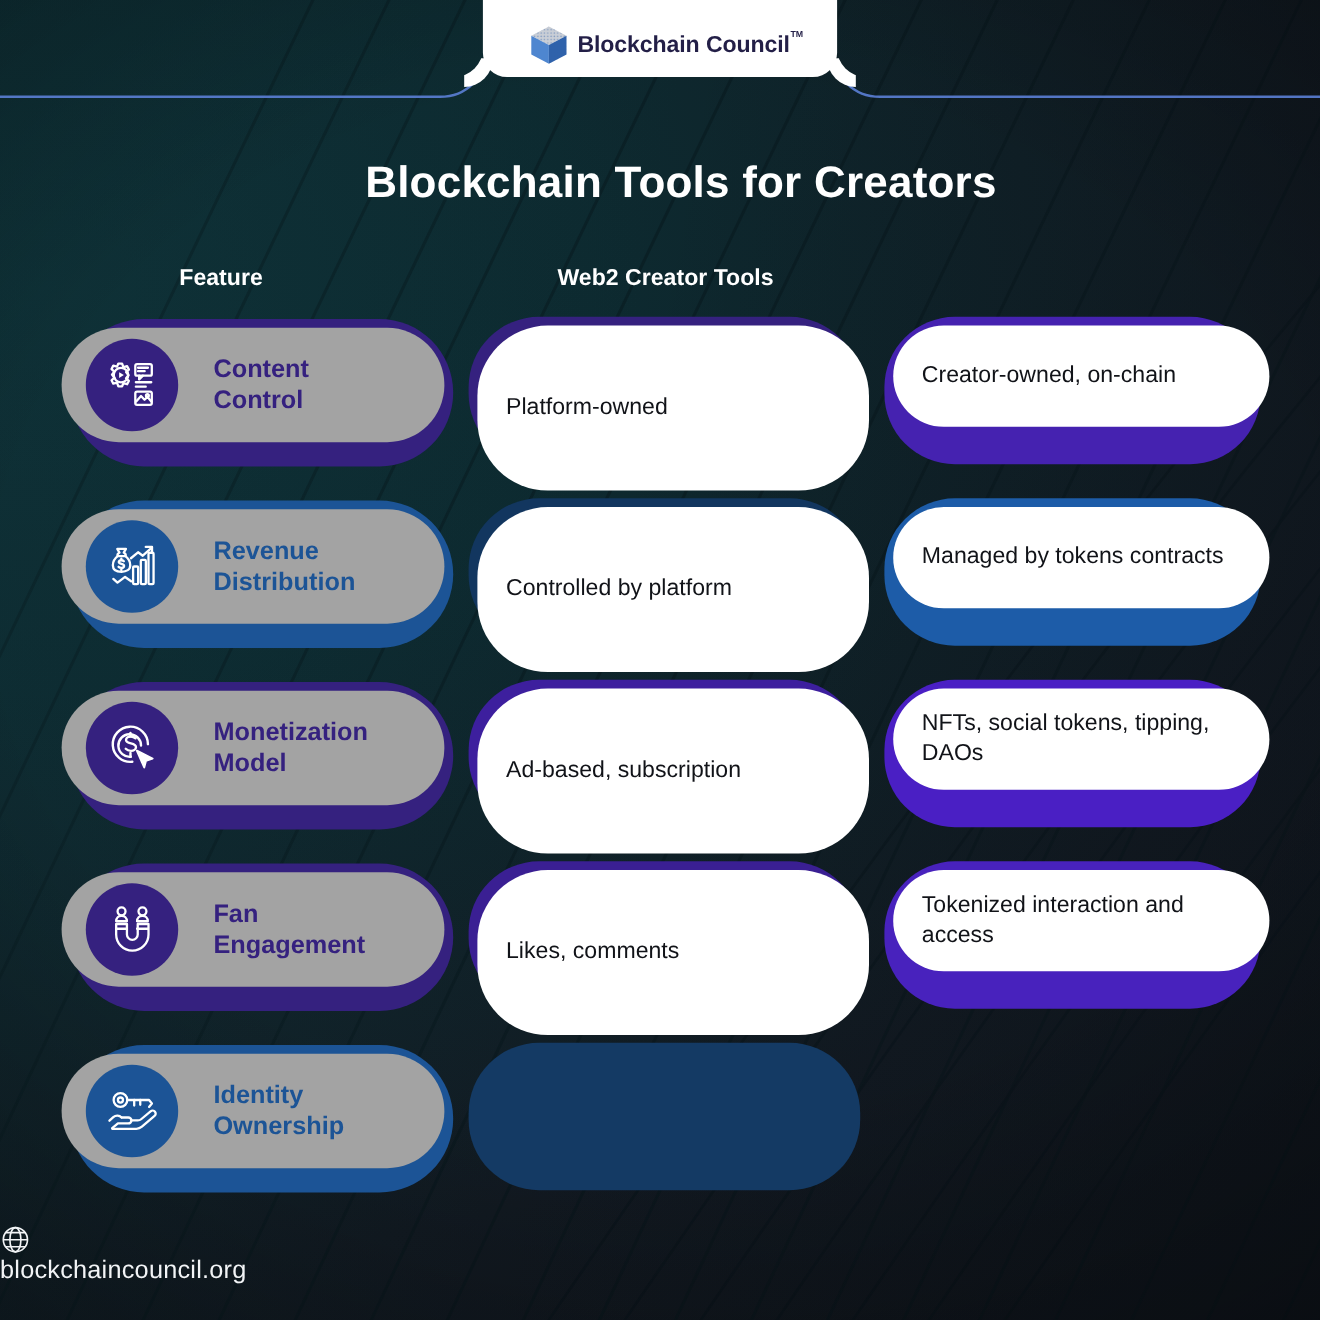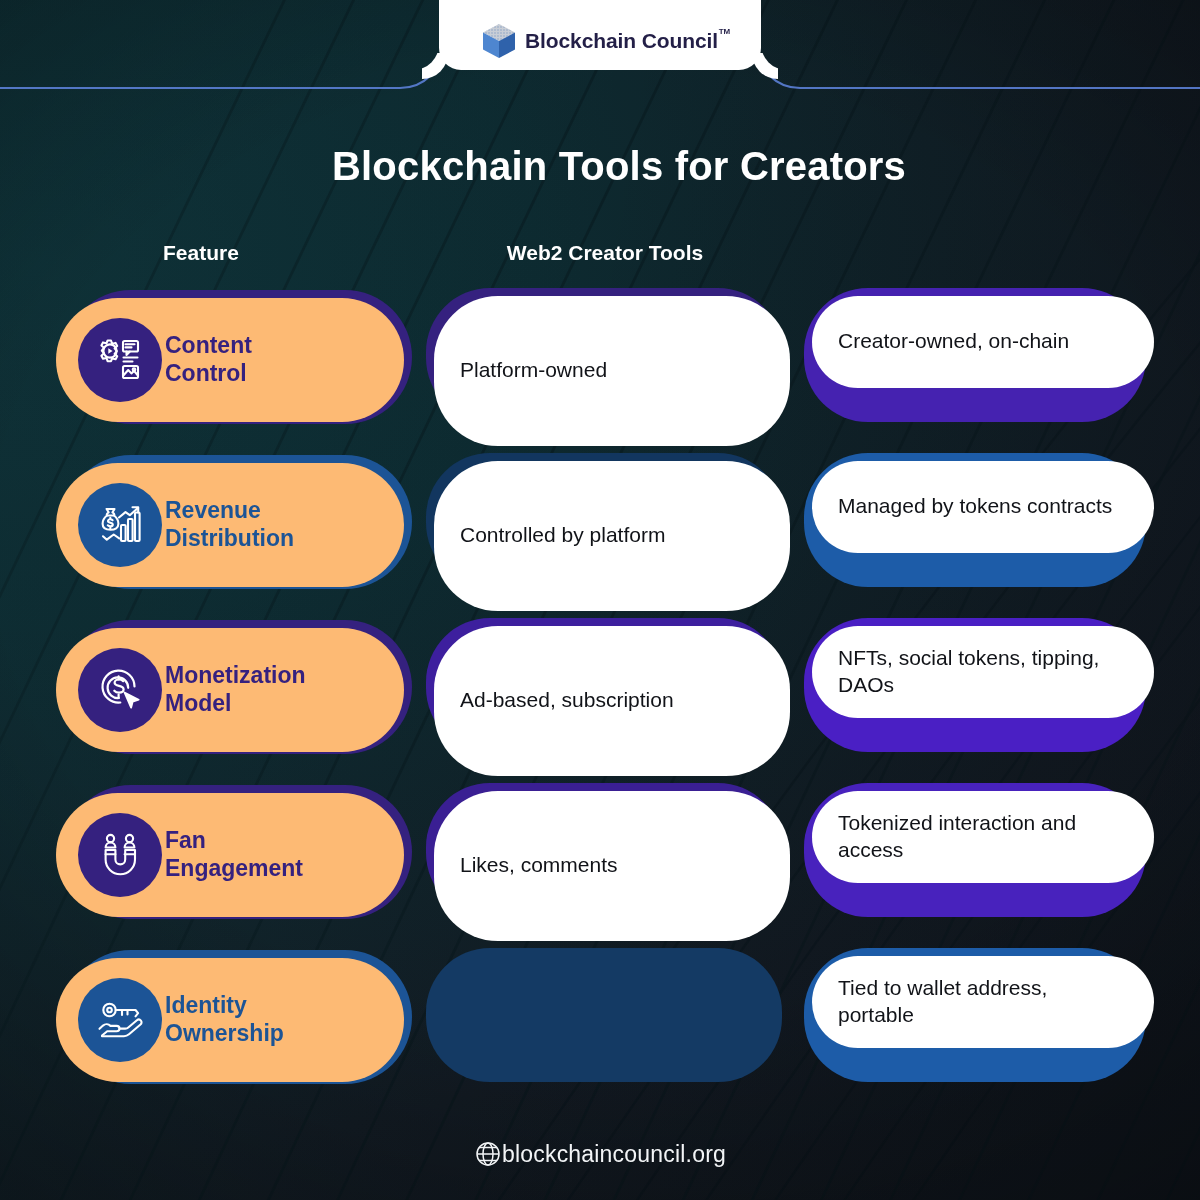--- a/index.html
+++ b/index.html
@@ -99,23 +99,23 @@
 
   .row { display:flex; align-items:center; height:165px; }
 
   
   .pill-slot { width:372px; position:relative; height:146px; }
   .pill-shadow {
     position:absolute; left:16px; top:6px; width:348px; height:134px;
     border-radius:67px;
   }
   .pill {
-    position:absolute; left:8px; top:14px; width:348px; height:124px;
-    background:#fdba74; border-radius:64px;
-    display:flex; align-items:center; gap:3px;
+    position:absolute; left:8px; top:14px; width:348px; height:104px;
+    background:#a3a3a3; border-radius:64px;
+    display:flex; align-items:center; gap:32px;
     padding-left:22px;
   }
   .pill-icon {
     width:84px; height:84px; border-radius:50%;
     flex:0 0 84px;
     display:flex; align-items:center; justify-content:center;
   }
   .pill-icon svg { width:52px; height:52px; display:block; }
   .pill-label {
     font-size:23px; font-weight:700; line-height:1.2;
@@ -138,21 +138,21 @@
   .card-slot.web2 .card        { width:356px; height:150px; left:14px; top:12px; }
   .card-slot.web3 .card-shadow { width:342px; height:134px; left:4px; top:4px; }
   .card-slot.web3 .card        { width:342px; height:92px; left:12px; top:12px; }
   .card-text {
     font-size:21px; color:#111318; line-height:1.28; font-weight:400;
   }
 
   
   .footer {
     position:absolute; bottom:32px; left:0; width:1200px;
-    display:flex; align-items:flex-end; justify-content:center; 
+    display:flex; align-items:flex-start; justify-content:center; flex-direction:column;
   }
   .globe-icon { width:28px; height:28px; display:block; }
   .footer-text { font-size:23px; color:#f2f4f6; letter-spacing:.2px; }
 </style>
 </head>
 <body>
 
 <div class="bg"></div>
 
 <div class="bg-lines">
@@ -384,26 +384,20 @@
               <path d="M25.5 34.6h5.8c1.1 0 2.2-.4 3-1.1l8.6-7.2c1.2-1 3-.9 4 .3s.8 2.9-.4 3.9L35 40.3c-1.4 1.2-3.2 1.9-5 1.9H8"></path>
             </svg>
           </div>
           <div class="pill-label" style="color:#1c5496">Identity
 Ownership</div>
         </div>
       </div>
       <div class="card-slot web2">
         <div class="card-shadow" style="background:#143a64"></div>
       </div>
-      <div class="card-slot web3">
-        <div class="card-shadow" style="background:#1d5ca8"></div>
-        <div class="card">
-          <div class="card-text">Tied to wallet address, portable</div>
-        </div>
-      </div>
     </div>
 
   </div>
 
   <div class="footer">
     <svg class="globe-icon" viewBox="0 0 28 28" fill="none" stroke="#f2f4f6" stroke-width="1.5" xmlns="http://www.w3.org/2000/svg">
       <circle cx="14" cy="14" r="11"></circle>
       <ellipse cx="14" cy="14" rx="5" ry="11"></ellipse>
       <path d="M3 14h22M5.2 7.6h17.6M5.2 20.4h17.6"></path>
     </svg>

